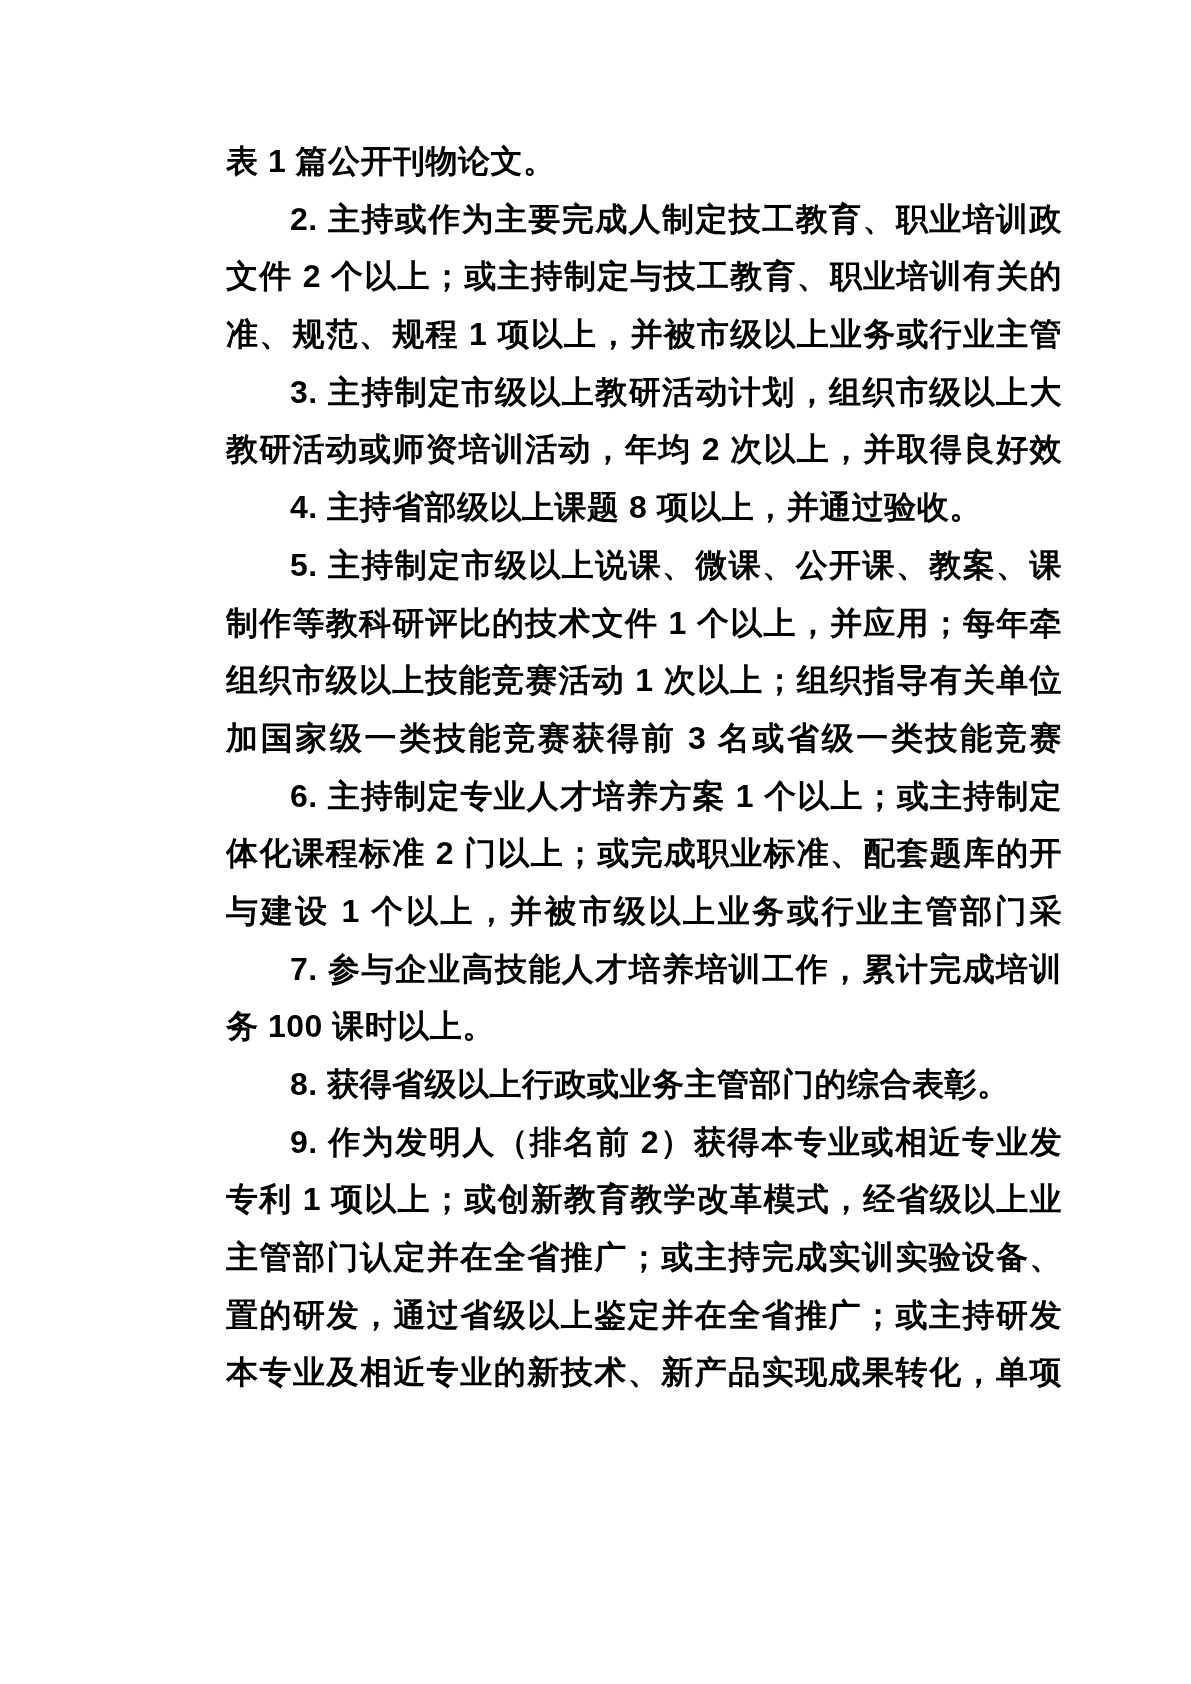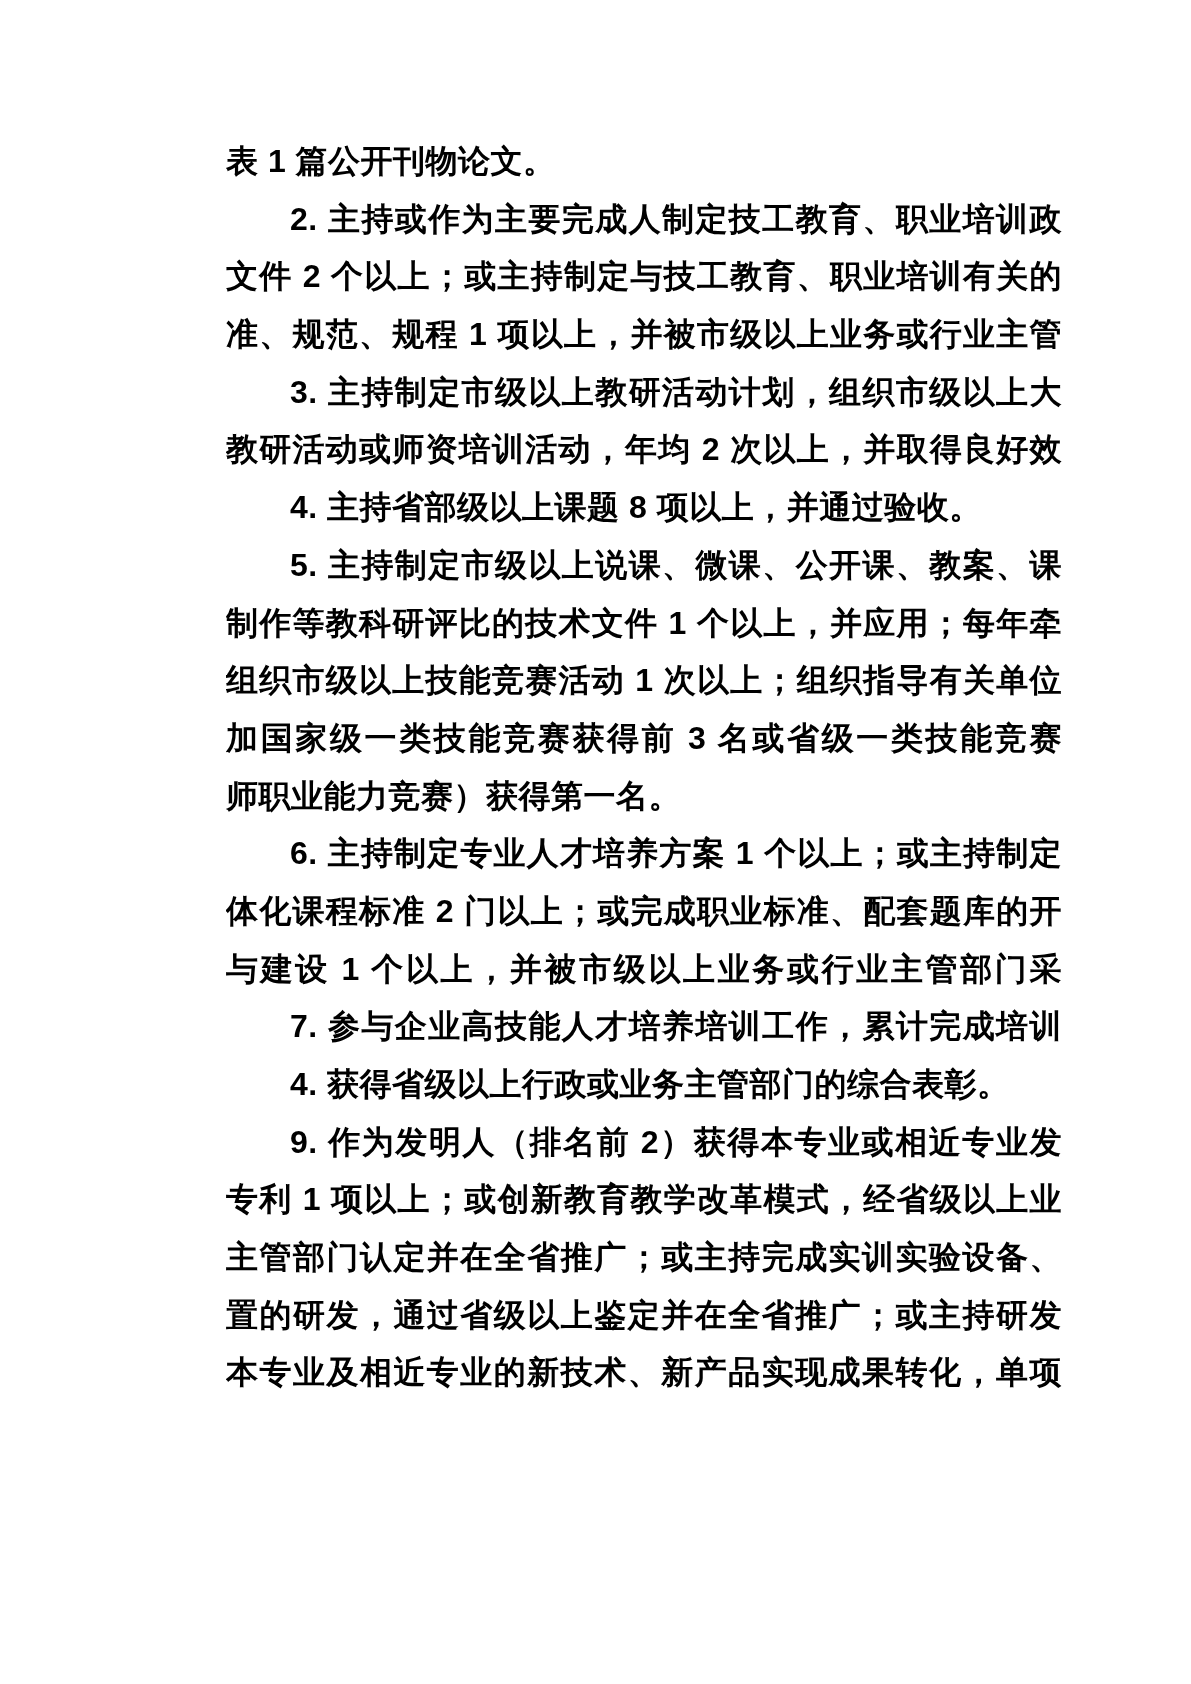--- a/index.html
+++ b/index.html
@@ -50,25 +50,25 @@
     <div class="line indent just">2. 主持或作为主要完成人制定技工教育、职业培训政策</div>
     <div class="line just">文件 2 个以上；或主持制定与技工教育、职业培训有关的标</div>
     <div class="line just">准、规范、规程 1 项以上，并被市级以上业务或行业主管部</div>
     <div class="line indent just">3. 主持制定市级以上教研活动计划，组织市级以上大型</div>
     <div class="line just">教研活动或师资培训活动，年均 2 次以上，并取得良好效果。</div>
     <div class="line indent">4. 主持省部级以上课题 8 项以上，并通过验收。</div>
     <div class="line indent just">5. 主持制定市级以上说课、微课、公开课、教案、课件</div>
     <div class="line just">制作等教科研评比的技术文件 1 个以上，并应用；每年牵头</div>
     <div class="line just">组织市级以上技能竞赛活动 1 次以上；组织指导有关单位参</div>
     <div class="line just">加国家级一类技能竞赛获得前 3 名或省级一类技能竞赛（教</div>
-    <div class="line">师职业能力竞赛）获得第一名。</div>
     <div class="line indent just">6. 主持制定专业人才培养方案 1 个以上；或主持制定一</div>
     <div class="line just">体化课程标准 2 门以上；或完成职业标准、配套题库的开发</div>
     <div class="line just">与建设 1 个以上，并被市级以上业务或行业主管部门采用。</div>
     <div class="line indent just">7. 参与企业高技能人才培养培训工作，累计完成培训任</div>
-    <div class="line indent">4. 获得省级以上行政或业务主管部门的综合表彰。</div>
+    <div class="line">务 100 课时以上。</div>
+    <div class="line indent">8. 获得省级以上行政或业务主管部门的综合表彰。</div>
     <div class="line indent just">9. 作为发明人（排名前 2）获得本专业或相近专业发明</div>
     <div class="line just">专利 1 项以上；或创新教育教学改革模式，经省级以上业务</div>
     <div class="line just">主管部门认定并在全省推广；或主持完成实训实验设备、装</div>
     <div class="line just">置的研发，通过省级以上鉴定并在全省推广；或主持研发的</div>
     <div class="line just">本专业及相近专业的新技术、新产品实现成果转化，单项目</div>
   </div>
 </div>
 
 </body></html>

